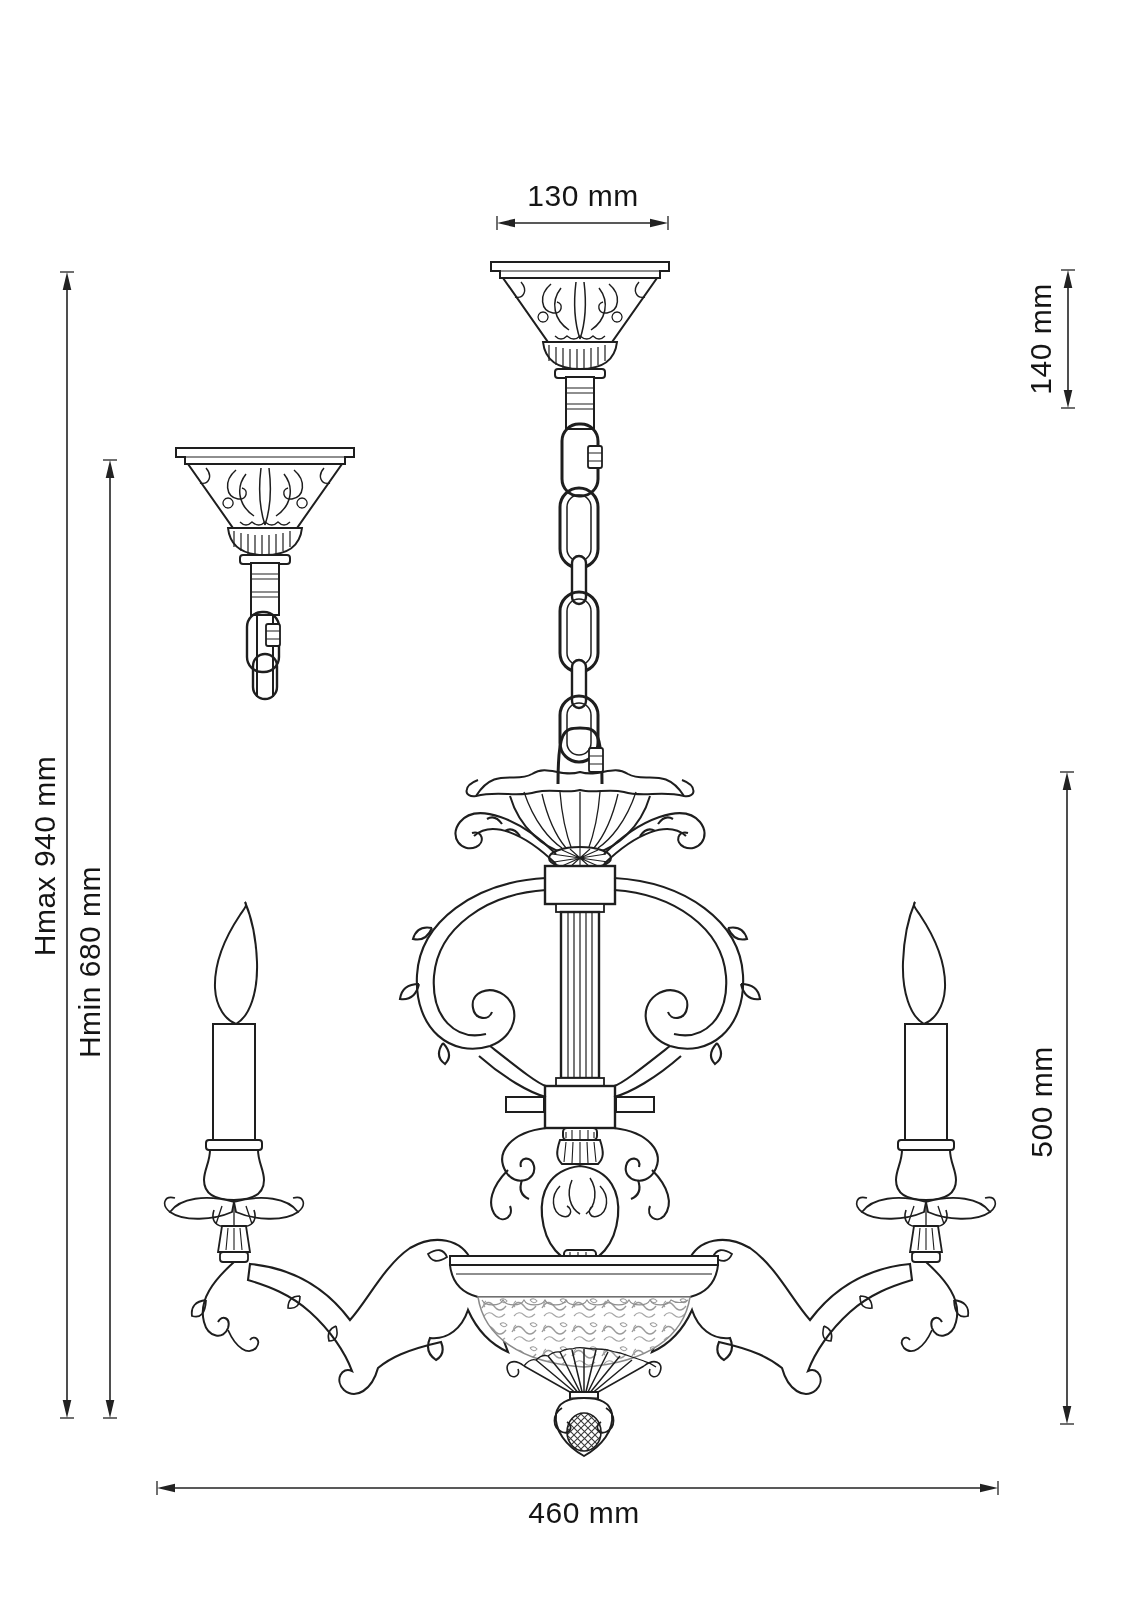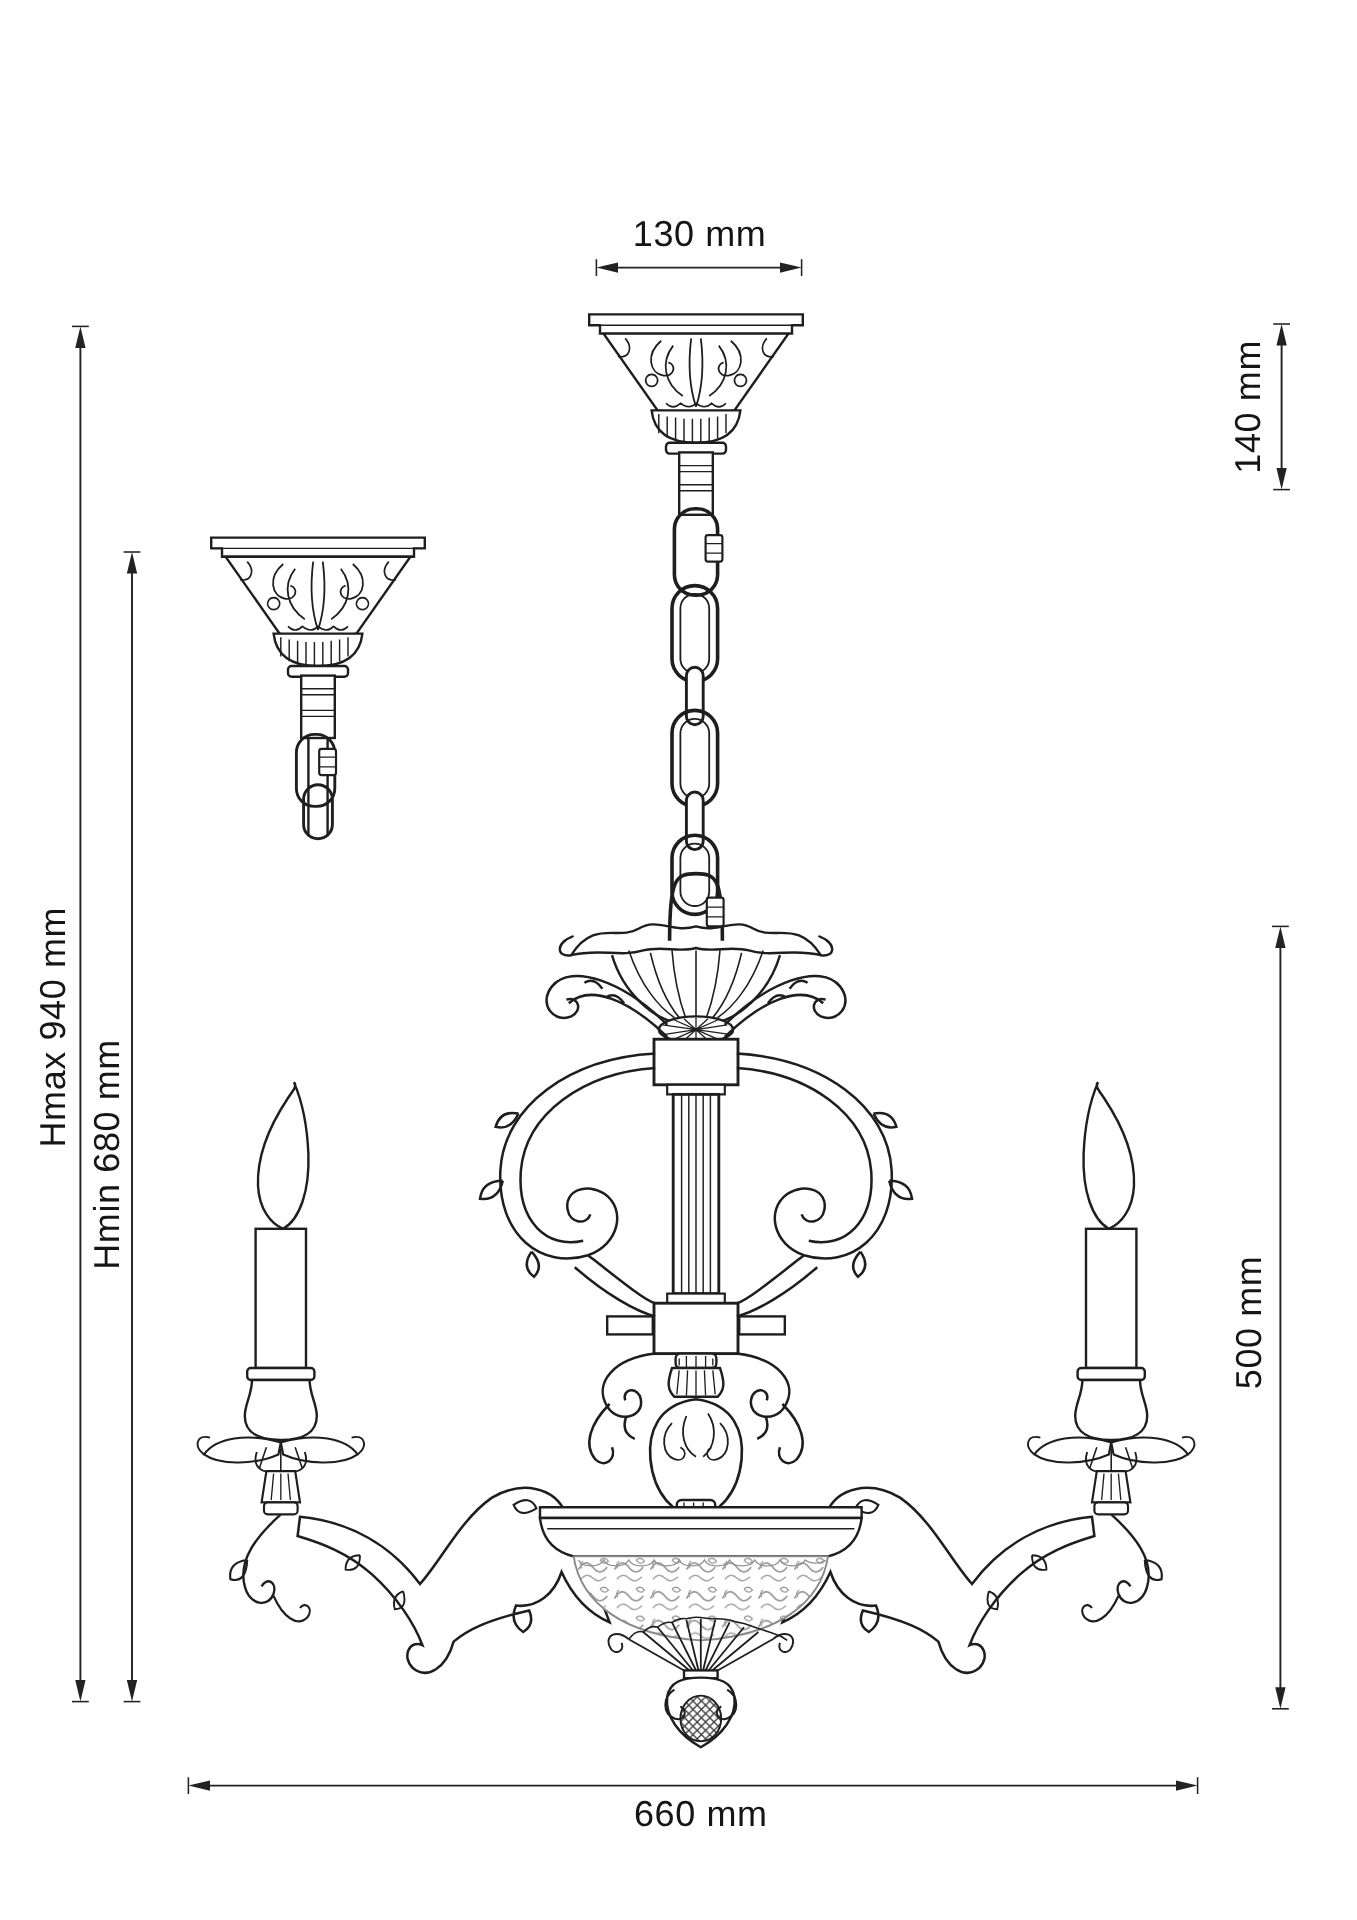--- a/index.html
+++ b/index.html
@@ -254,15 +254,15 @@
 <div class="dim-label" style="left:583px; top:196px;">130 mm</div>
 
 <div class="dim-label vert" style="left:1041px; top:339px;">140 mm</div>
 
 <div class="dim-label vert" style="left:45px; top:856px;">Hmax 940 mm</div>
 
 <div class="dim-label vert" style="left:90px; top:962px;">Hmin 680 mm</div>
 
 <div class="dim-label vert" style="left:1042px; top:1102px;">500 mm</div>
 
-<div class="dim-label" style="left:584px; top:1513px;">660 mm</div>
+<div class="dim-label" style="left:584px; top:1513px;">460 mm</div>
 
 </div>
 
 </body></html>

